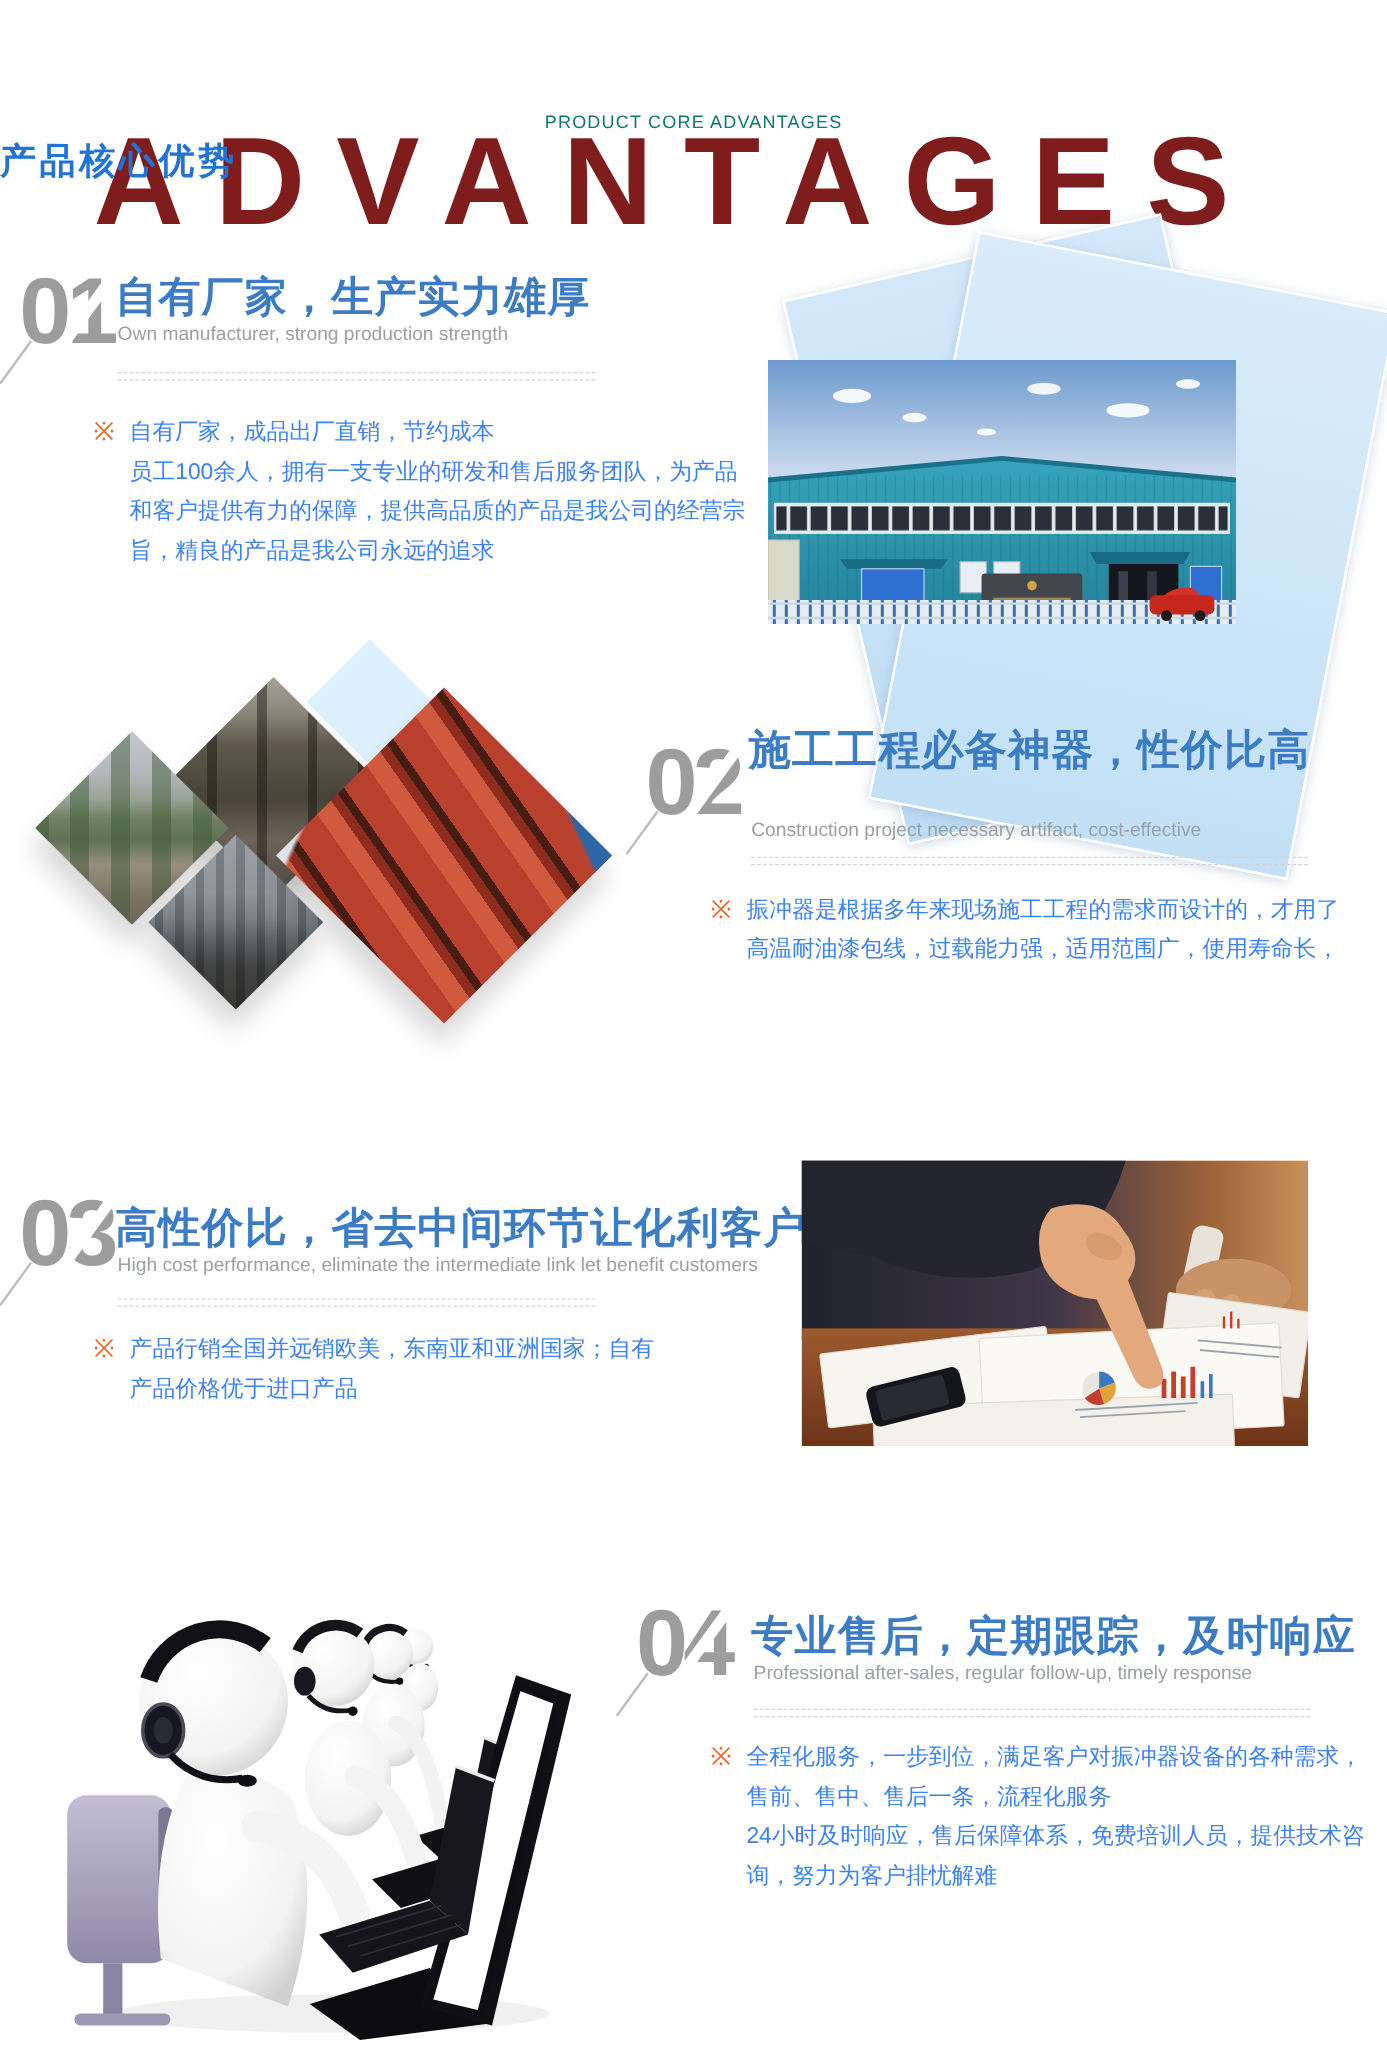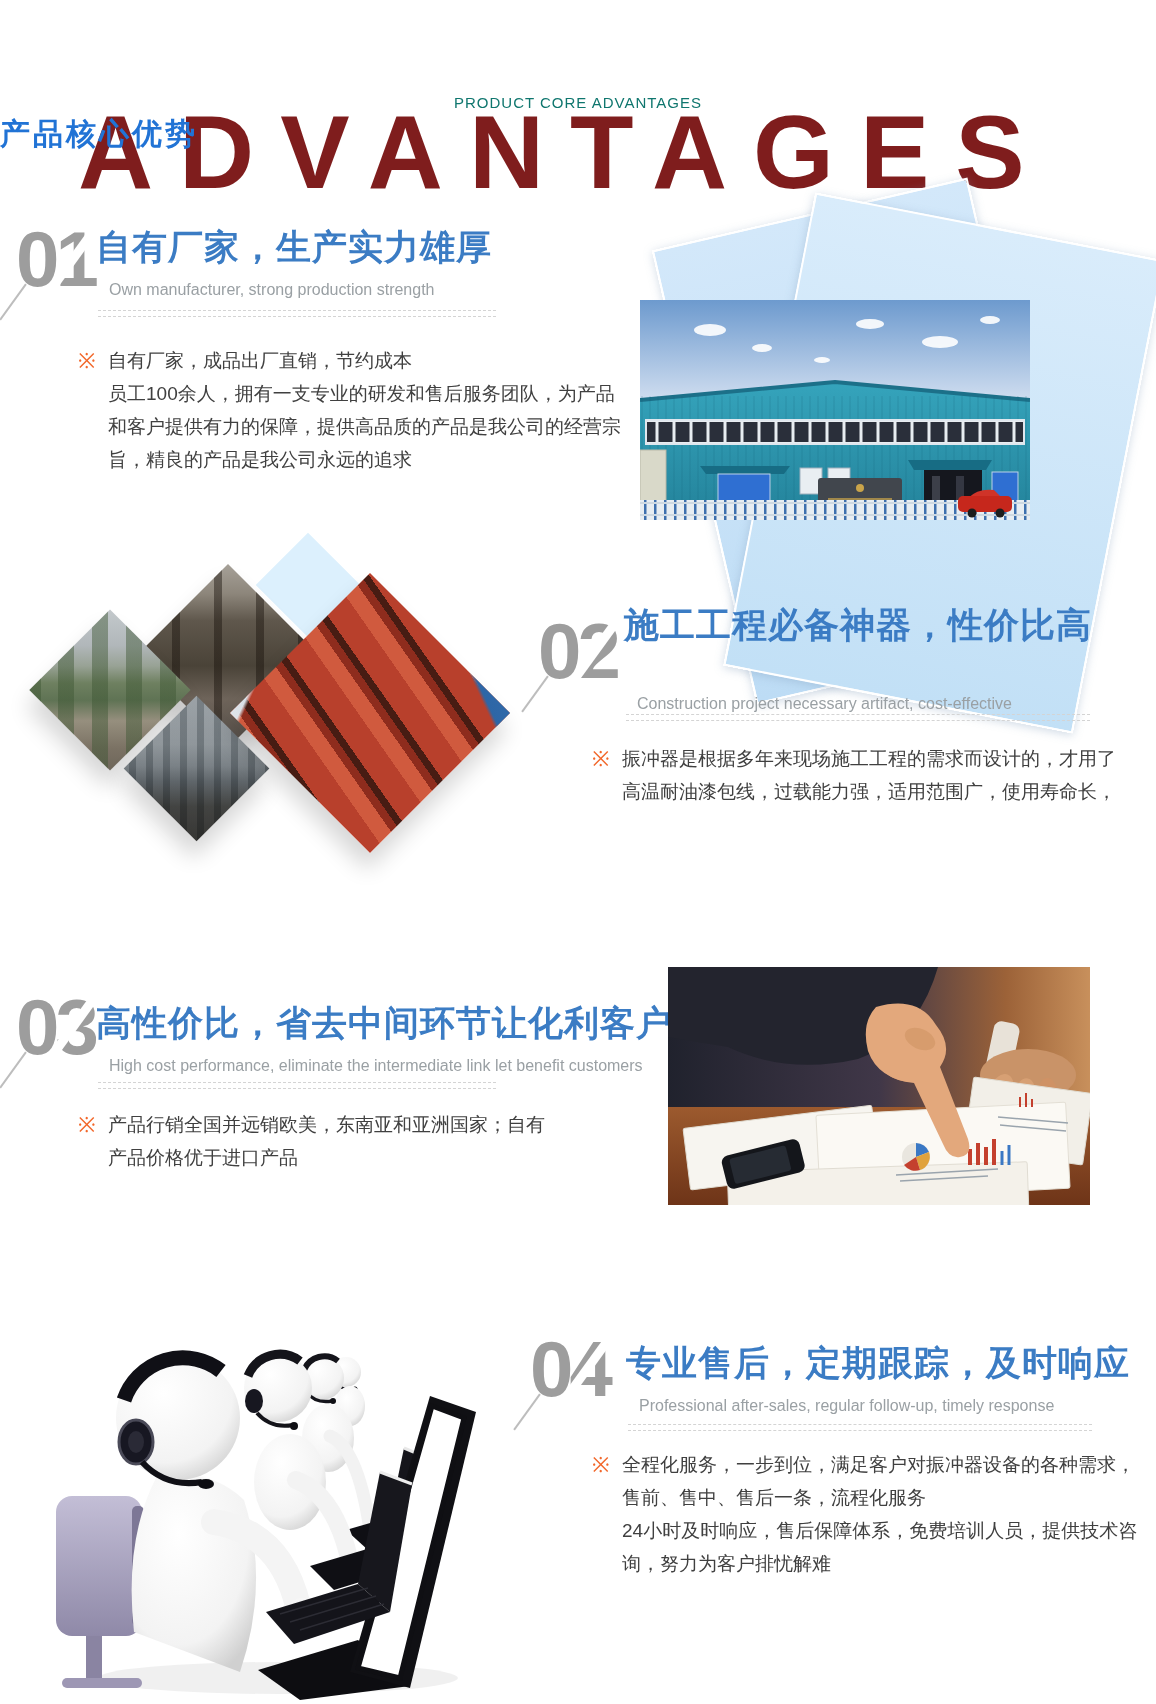--- a/index.html
+++ b/index.html
@@ -14,27 +14,27 @@
              font-size:30px;font-weight:bold;color:#2173d5;letter-spacing:3px;margin:0;}
   
   .numwrap{position:absolute;width:110px;height:96px;}
   .num{font-size:78px;font-weight:800;color:#9d9d9d;letter-spacing:-4px;line-height:1;}
   .cut{position:absolute;width:9px;height:86px;background:#fff;transform:rotate(36deg);
        left:54px;top:-6px;}
   .tail{position:absolute;width:2px;height:44px;background:#bdbdbd;transform:rotate(36deg);
         left:-4px;top:60px;}
   .hd{position:absolute;margin:0;font-size:35px;font-weight:bold;color:#3b7cc4;
       letter-spacing:1px;white-space:nowrap;}
-  .sub{position:absolute;margin:11px;font-size:16px;color:#9aa0a4;white-space:nowrap;}
+  .sub{position:absolute;margin:0;font-size:16px;color:#9aa0a4;white-space:nowrap;}
   .dotline{position:absolute;height:5px;border-top:1px dashed #d4d4d4;
            border-bottom:1px dashed #d4d4d4;}
   .body{position:absolute;display:flex;align-items:flex-start;}
   .mark{width:30px;flex:0 0 30px;font-size:21px;color:#f2672a;line-height:33px;}
   .lines{flex:1;}
-  .ln{font-size:19px;color:#404040;line-height:33px;white-space:nowrap;}
+  .ln{font-size:19px;color:#3b82f6;line-height:33px;white-space:nowrap;}
   
   .sheet{position:absolute;border:2px solid #fff;box-shadow:0 2px 10px rgba(120,150,180,.35);}
   .sheet.back{left:700px;top:208px;width:320px;height:462px;transform:rotate(-13deg);
               background:linear-gradient(180deg,#d3e8fa,#bddcf5);}
   .sheet.front{left:766px;top:222px;width:352px;height:478px;transform:rotate(11deg);
                background:linear-gradient(180deg,#d9ecfb,#c2e0f6);}
   .photo{position:absolute;}
   .photo svg{display:block;}
   
   .dm{position:absolute;transform:rotate(45deg);overflow:hidden;

